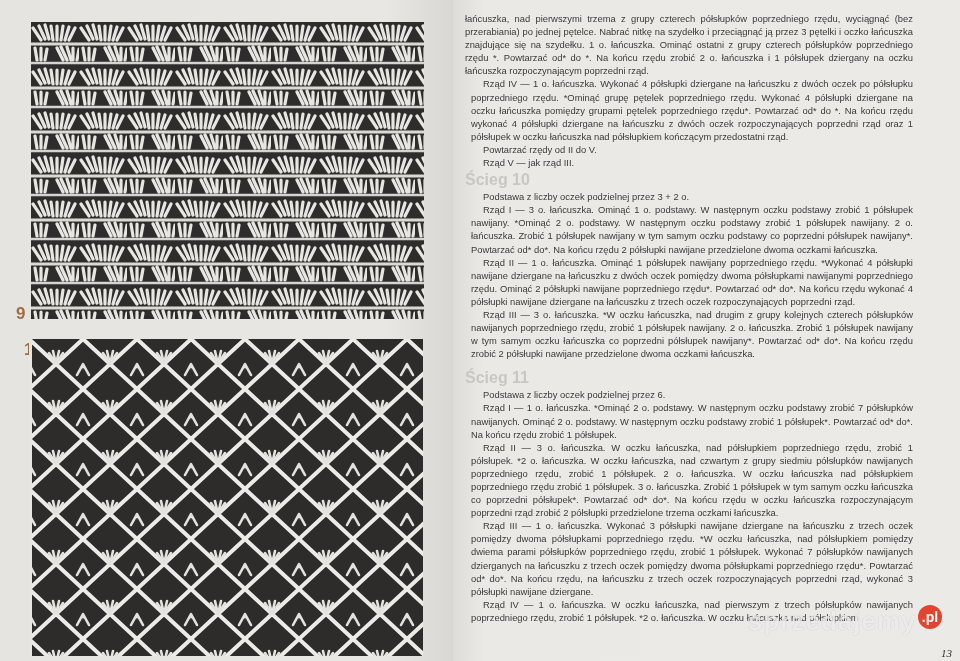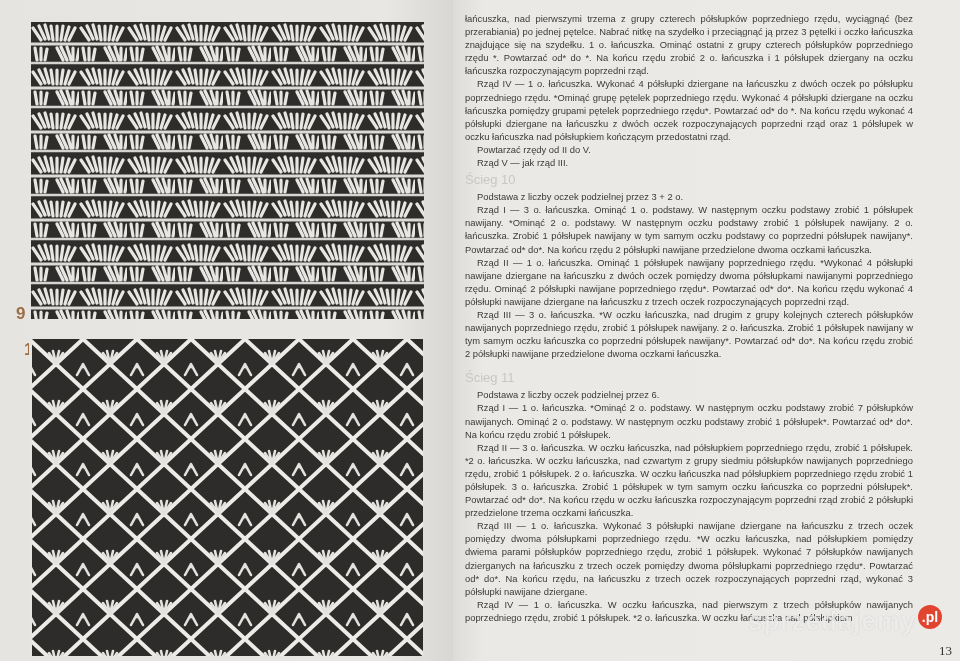--- a/index.html
+++ b/index.html
@@ -33,28 +33,28 @@
   }
   .fig-9 { left:16px; top:305px; }
   .fig-10 { left:24px; top:341px; }
 
   .text-col {
     position:absolute; left:12px; top:12px; width:448px;
     font-size:9.4px; line-height:13.1px; color:#3a3a3a;
     text-align:justify;
   }
   .para { margin:0; text-indent:0; }
-  .para.indent { text-indent:12px; }
+  .para.indent { text-indent:12px;margin-left:6px; }
   .heading {
-    color:#c9c7c4; font-weight:normal; font-size:13px;
+    color:#c9c7c4; font-weight:bold; font-size:16px;
     line-height:16px; margin:3px 0 2px 0;
   }
   .page-number {
     position:absolute; right:8px; bottom:2px;
-    font-size:13px; color:#333; font-family:"Liberation Serif", serif;
+    font-size:11px; color:#333; font-family:"Liberation Serif", serif;font-style:italic;
   }
   .watermark {
     position:absolute; left:748px; top:606px;
     font-size:26px; font-weight:bold; color:rgba(255,255,255,0.75);
     letter-spacing:1px;
     text-shadow:0 0 1px rgba(0,0,0,0.25);
   }
   .watermark-badge {
     position:absolute; left:918px; top:605px; width:24px; height:24px;
     border-radius:50%; background:#e2452f; color:#fff;

